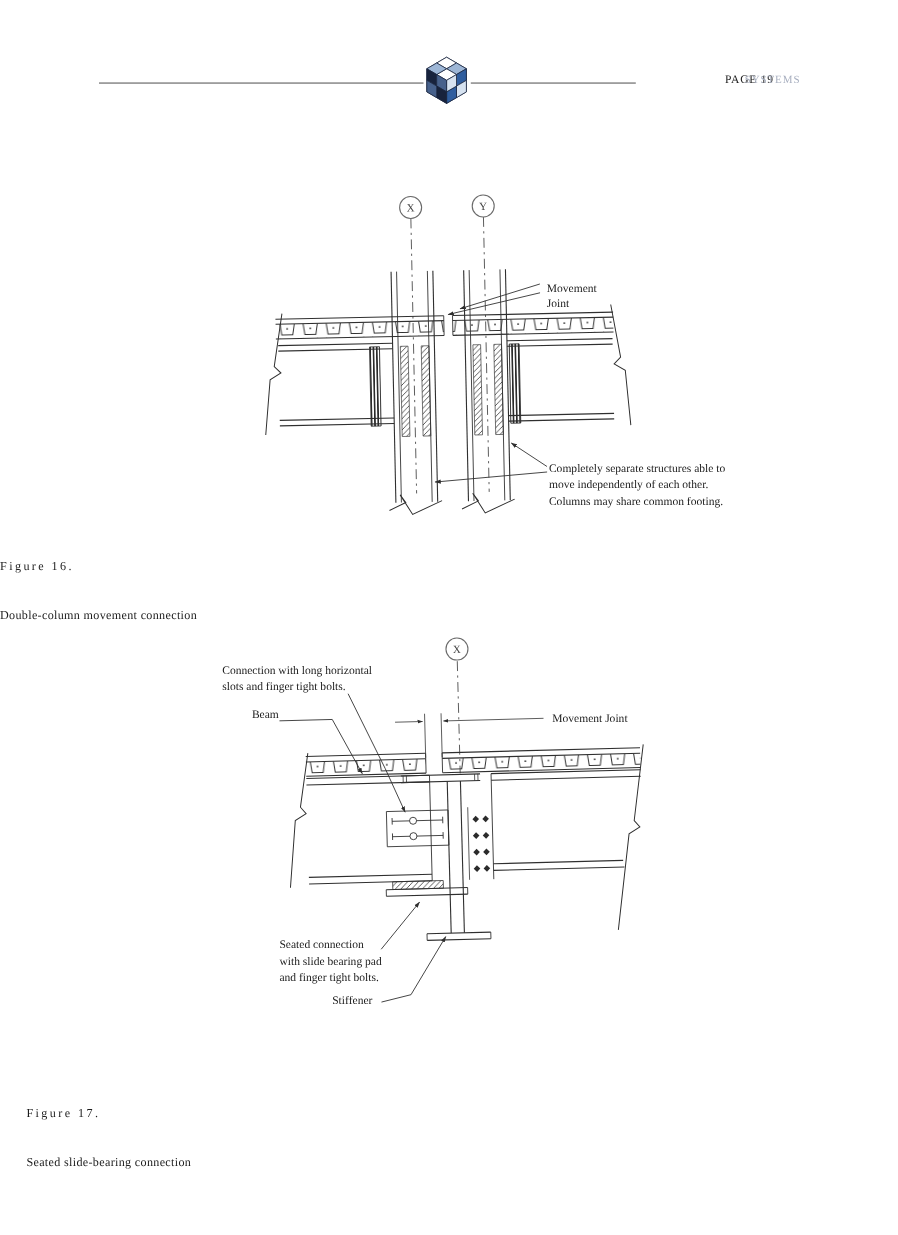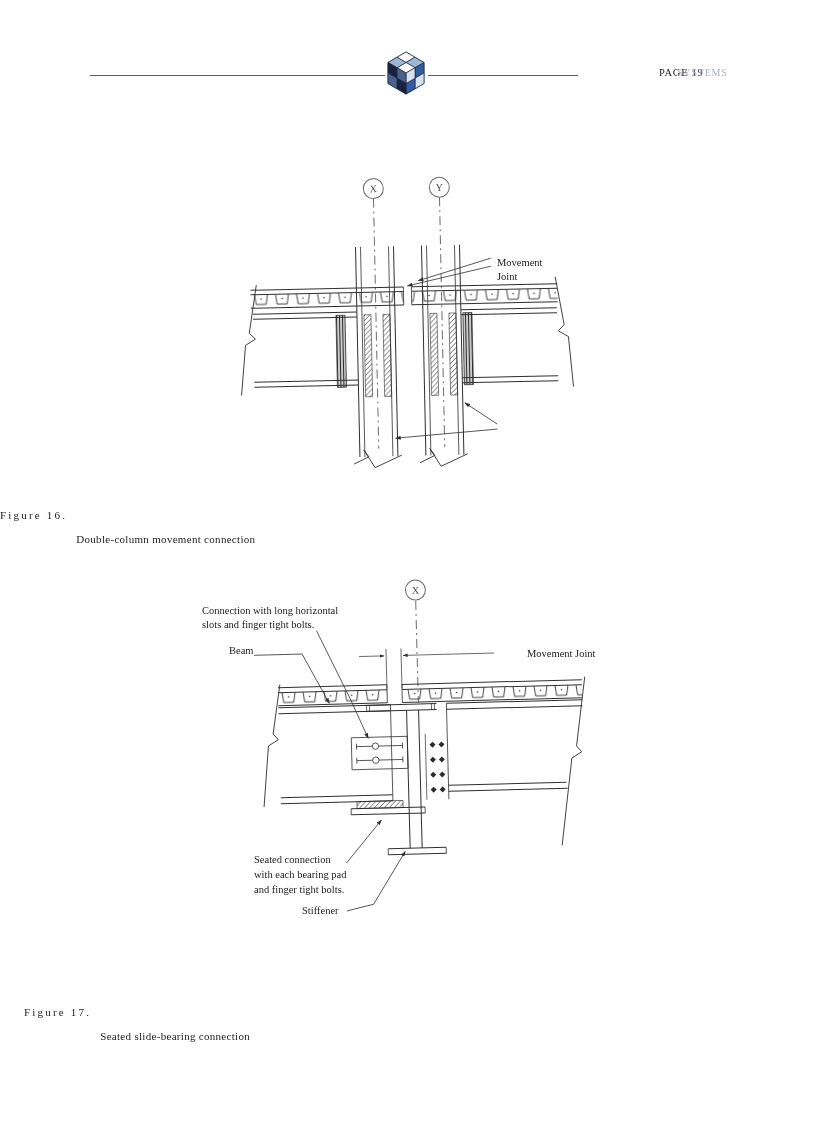--- a/index.html
+++ b/index.html
@@ -5,22 +5,22 @@
   html,body { margin:0; padding:0; background:#ffffff; }
   .page {
     position:relative; width:816px; height:1123px; margin:0 auto;
     background:#ffffff; overflow:hidden;
     font-family:"Liberation Serif", serif; color:#1c1c1c;
   }
   svg.drawing { position:absolute; left:0; top:0; }
   .lbl { position:absolute; font-size:10.5px; line-height:14px; white-space:nowrap; }
   .note { line-height:15px; }
   .line { display:block; }
-  .caption { position:absolute; left:0; width:816px; display:flex; 
-             gap:9px; font-size:11px; white-space:nowrap; }
+  .caption { position:absolute; left:0; width:816px; display:flex; justify-content:center;
+             gap:9px; font-size:11px; white-space:nowrap;flex-direction:column; }
   .cap-label { letter-spacing:2.2px; }
   .cap-title { letter-spacing:0.3px;margin-top:24px; }
   .hdr-page { position:absolute; left:659px; top:67px; font-size:10.5px; letter-spacing:0.7px; color:#222; }
   .hdr-section { position:absolute; left:677px; top:67px; font-size:10px; letter-spacing:0.8px; color:#a9b0c0; }
 </style>
 </head>
 <body>
 
 <div class="page">
 
@@ -256,38 +256,43 @@
   </svg>
 
   <div class="hdr-page">PAGE 19</div>
   <div class="hdr-section">SYSTEMS</div>
 
   <div class="lbl" style="left:497px; top:256px;">
     <span class="line">Movement</span>
     <span class="line">Joint</span>
   </div>
 
+  <div class="lbl note" style="left:499px; top:419px;">
+    <span class="line">Completely separate structures able to</span>
+    <span class="line">move independently of each other.</span>
+    <span class="line">Columns may share common footing.</span>
+  </div>
 
   <div class="caption" style="top:509px;">
     <span class="cap-label">Figure 16.</span>
     <span class="cap-title">Double-column movement connection</span>
   </div>
 
   <div class="lbl" style="left:202px; top:604px;">
     <span class="line">Connection with long horizontal</span>
     <span class="line">slots and finger tight bolts.</span>
   </div>
 
   <div class="lbl" style="left:229px; top:644px;text-align:right;">Beam</div>
 
-  <div class="lbl" style="left:527px; top:647px;">Movement Joint</div>
+  <div class="lbl" style="left:502px; top:647px;">Movement Joint</div>
 
   <div class="lbl note" style="left:254px; top:852px;">
     <span class="line">Seated connection</span>
-    <span class="line">with each bearing pad</span>
+    <span class="line">with slide bearing pad</span>
     <span class="line">and finger tight bolts.</span>
   </div>
 
   <div class="lbl" style="left:302px; top:904px;">Stiffener</div>
 
   <div class="caption" style="top:1006px;padding-left:24px;">
     <span class="cap-label">Figure 17.</span>
     <span class="cap-title">Seated slide-bearing connection</span>
   </div>
 

